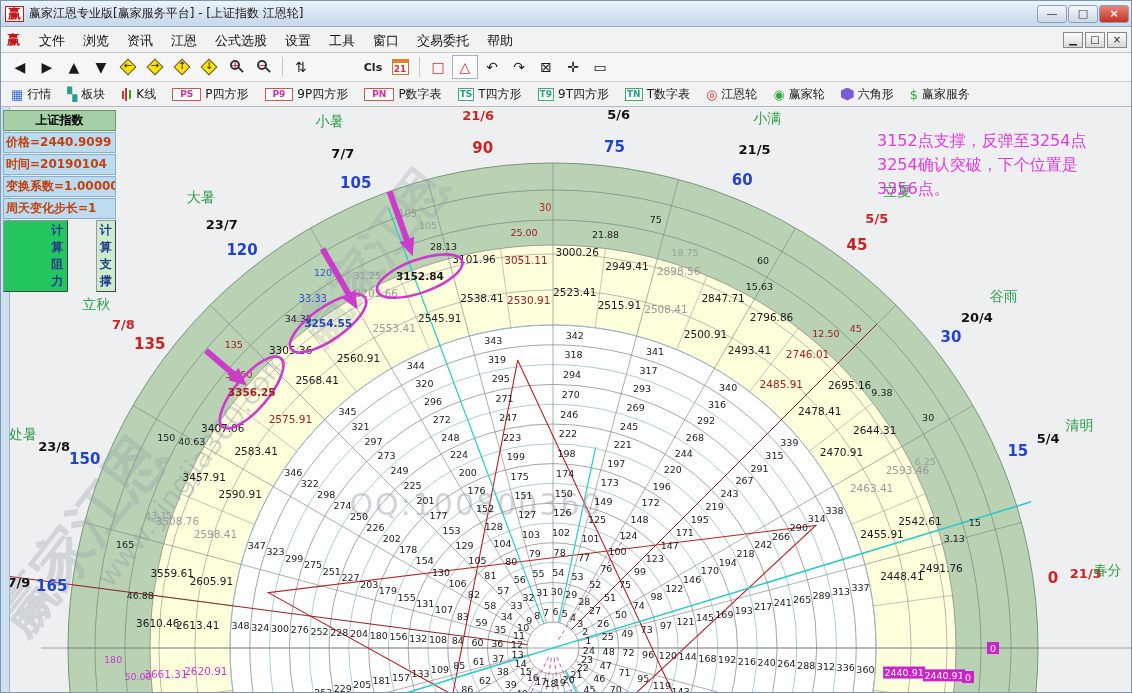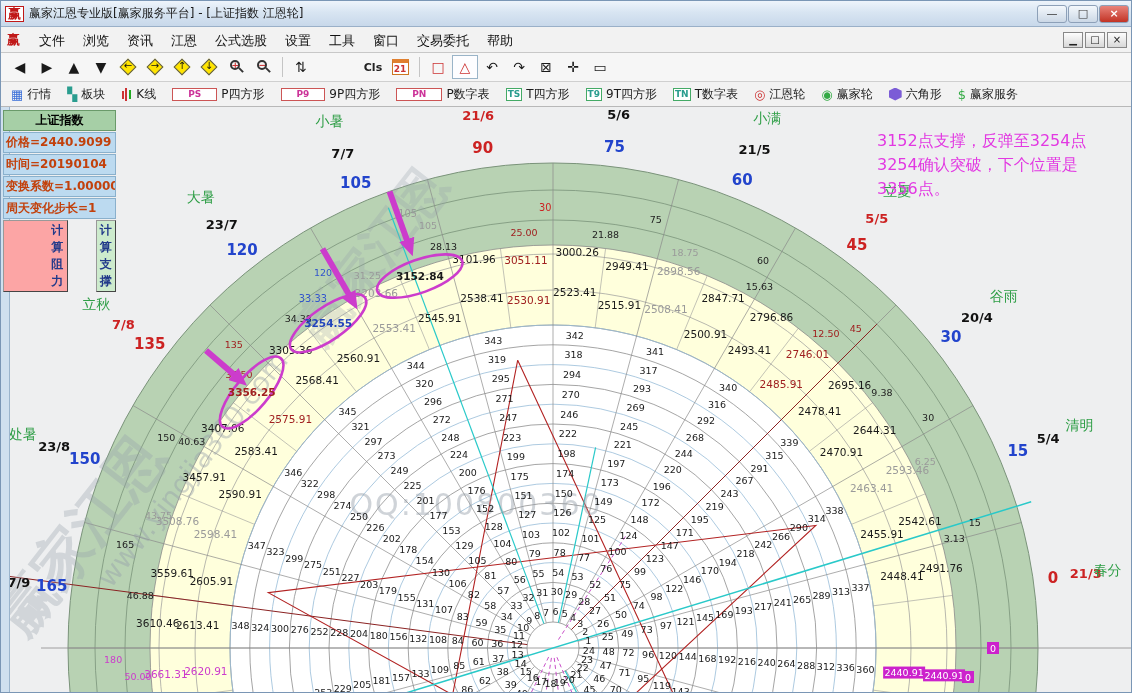--- a/index.html
+++ b/index.html
@@ -59,21 +59,21 @@
 
   .toolbar2 { position:absolute; left:0; top:81px; width:1132px; height:25px;
     background:#f2f2f2; border-bottom:1px solid #b8b8b8; display:flex; align-items:center;
     padding:0 10px; }
   .mod { display:flex; align-items:center; margin-right:16px; cursor:default; }
   .mod .mlabel { font-size:12px; color:#1a1a1a; margin-left:4px; }
   .mic { font-size:13px; line-height:13px; }
   .mic.blue { color:#3a6fd8; } .mic.teal { color:#2a9d8f; } .mic.red { color:#cc3333; }
   .mic.green { color:#33aa44; }
   .mic.boxP { font-size:9px; font-weight:bold; color:#cc3399; border:1px solid #cc5555;
-    padding:0 15px; background:#fff; line-height:11px; }
+    padding:0 7px; background:#fff; line-height:11px; }
   .mic.boxG { font-size:9px; font-weight:bold; color:#2a9d8f; border:1px solid #44aa66;
     padding:0 1px; background:#fff; line-height:11px; }
   .ic-kline { display:inline-block; width:11px; height:13px; background-repeat:no-repeat;
     background-image:linear-gradient(#c33,#c33),linear-gradient(#c33,#c33),linear-gradient(#2a2,#2a2);
     background-position:1px 3px,4px 0,8px 2px; background-size:2px 8px,2px 13px,2px 9px; }
   .ic-hex { display:inline-block; width:13px; height:13px; background:#7b5cd6;
     clip-path:polygon(50% 0,100% 25%,100% 75%,50% 100%,0 75%,0 25%); }
 
   
   .chart-area { position:absolute; left:0; top:106px; width:1132px; height:587px;
@@ -84,21 +84,21 @@
 
   
   .sidebar { position:absolute; left:2px; top:3px; width:113px; font-size:12px; }
   .sb-title { background:#a6cfa6; border:1px solid #6a9a6a; text-align:center;
     font-weight:bold; color:#000000; padding:1px 0; }
   .sb-row { background:#bcdaf0; border:1px solid #8ab0cc; color:#c2410c; font-weight:bold;
     padding:1px 2px; margin-top:1px; white-space:nowrap; overflow:hidden; }
   .sb-btns { display:flex; margin-top:1px; }
   .sb-btn { flex:1; text-align:center; font-weight:bold; color:#223a8a; padding:1px 0;
     border:1px solid #999; border-style:outset; font-size:12px; }
-  .sb-btn.b0 { background:#fca5a5;padding-left:44px; }
+  .sb-btn.b0 { background:#22c55e;padding-left:44px; }
   .sb-btn.b1 { background:#cdebcd;margin-left:28px; }
 
   
   .annotation { position:absolute; left:876px; top:22px; width:256px; color:#e238e2;
     font-size:16px; line-height:24px; }
 </style>
 </head>
 <body>
 
 <div class="titlebar">

